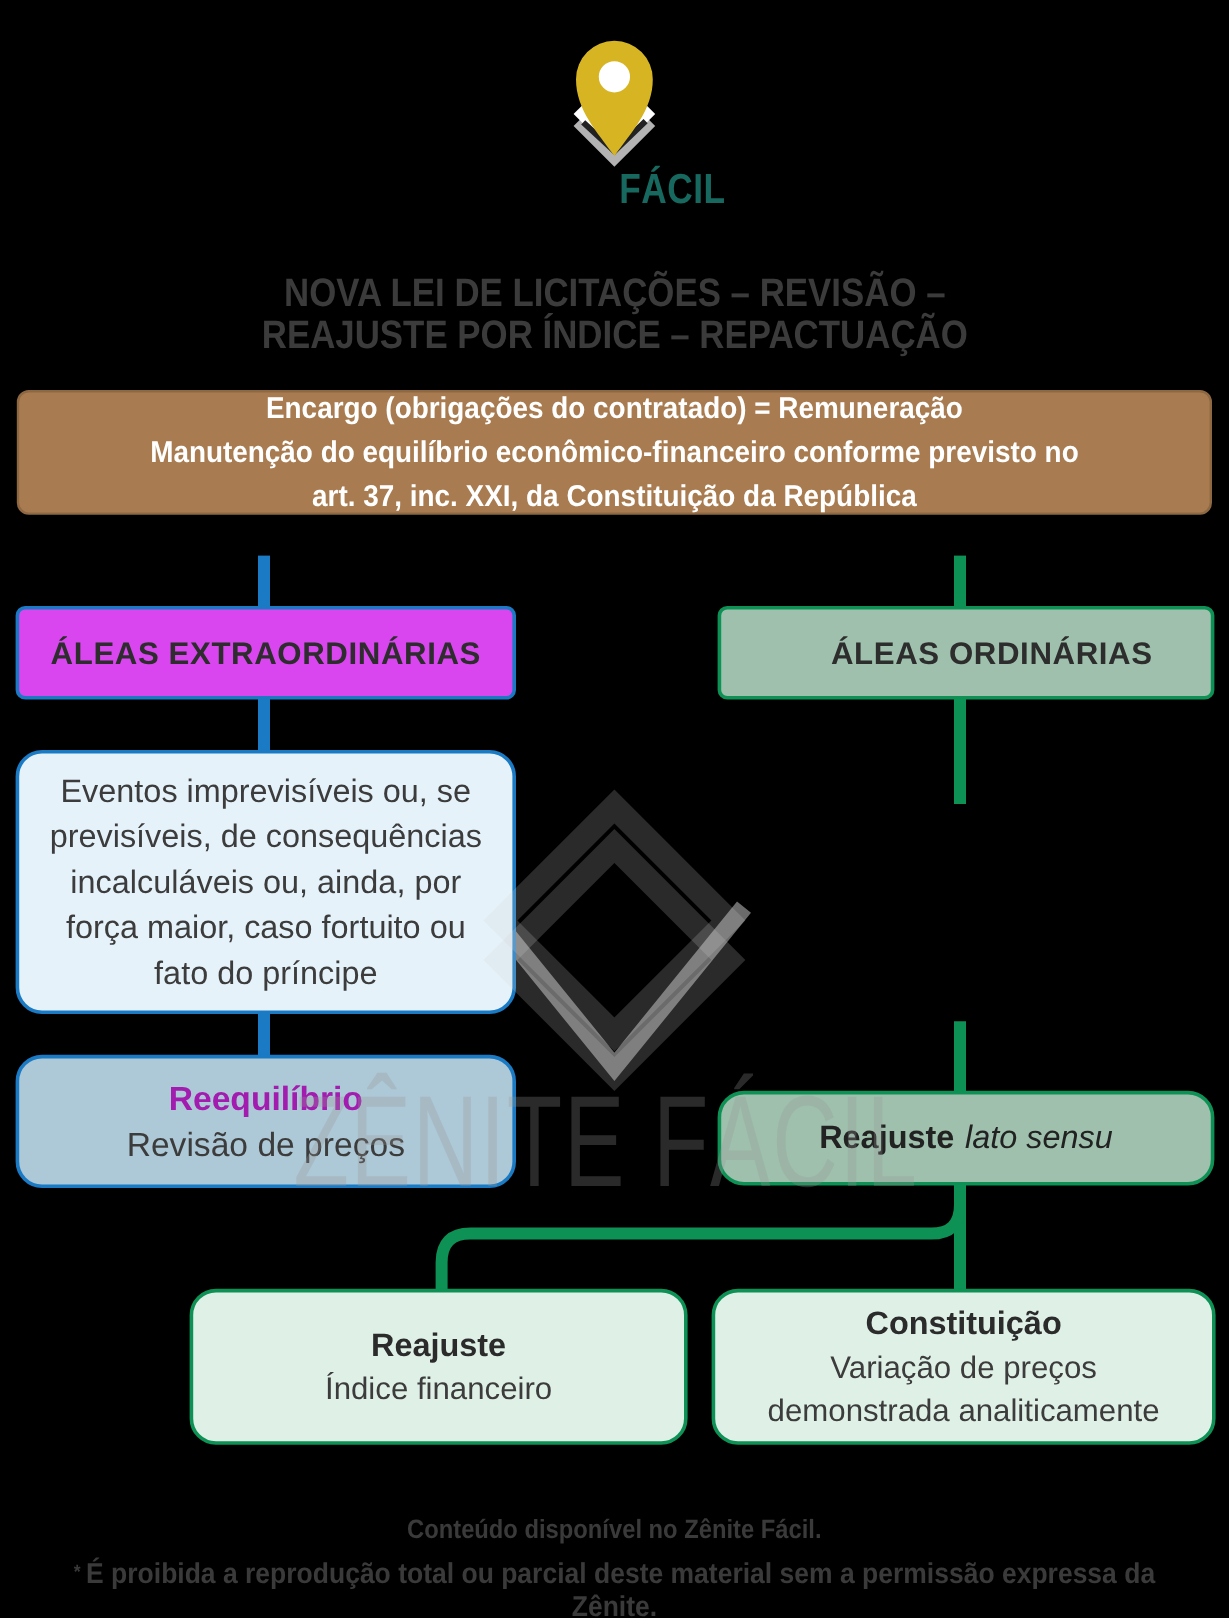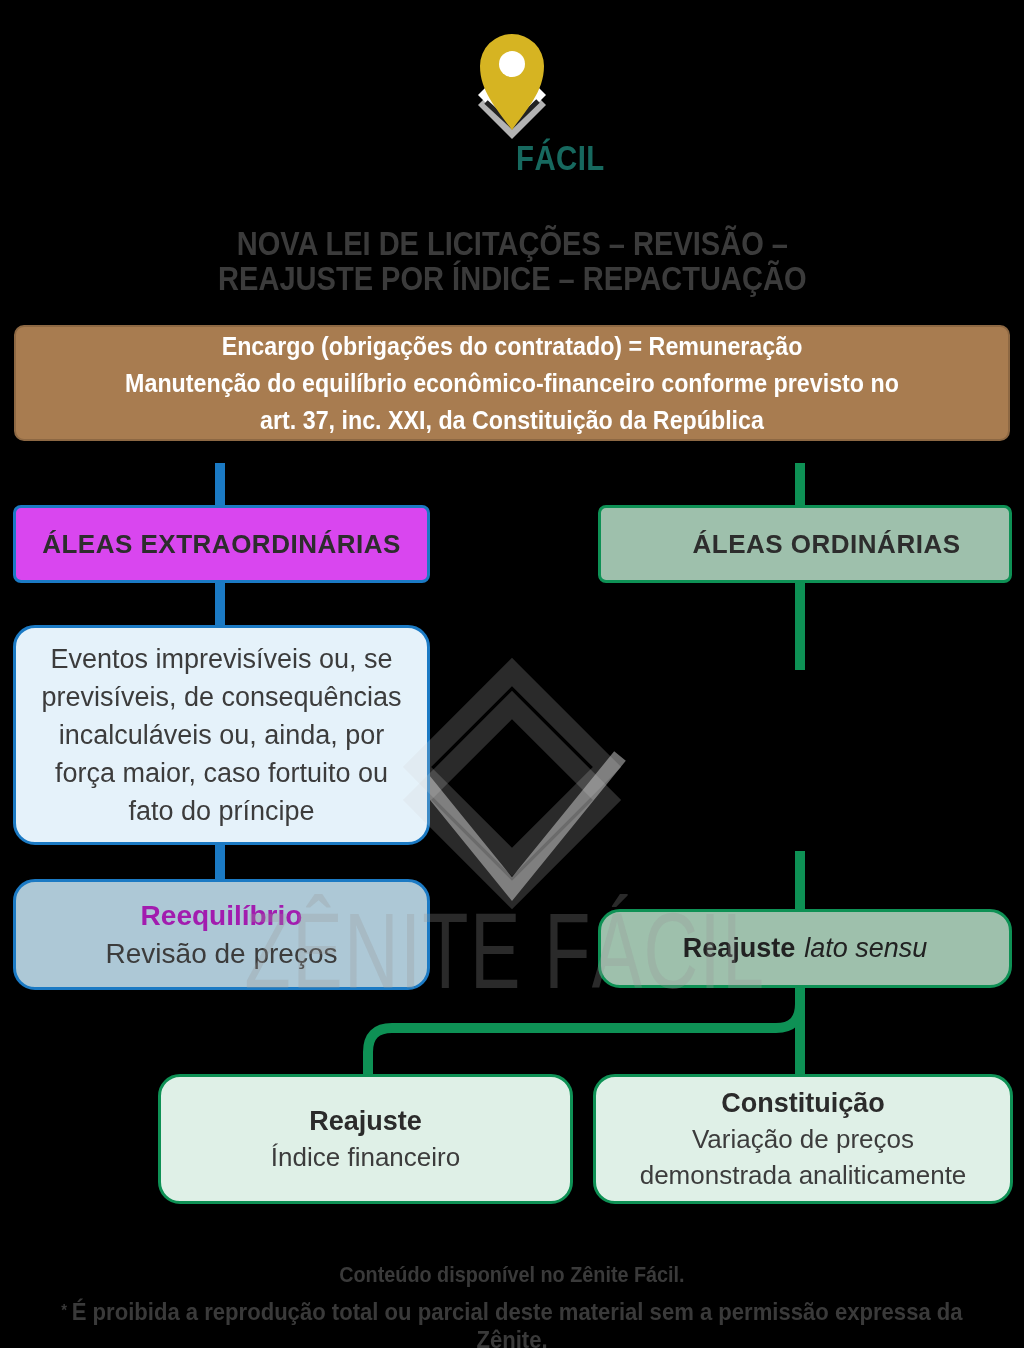--- a/index.html
+++ b/index.html
@@ -30,21 +30,21 @@
   
   .box {
     position:absolute; box-sizing:border-box; z-index:2;
     display:flex; flex-direction:column; align-items:center; justify-content:center;
     text-align:center; border-radius:22px;
   }
   .blue-border  { border:3px solid #1B7AC4; }
   .green-border { border:3px solid #0E9155; }
 
   .root-box {
-    left:14px; top:325px; width:996px; height:116px;
+    left:14px; top:325px; width:996px; height:104px;
     background:#A87C50; border:2px solid #8d6843; border-radius:10px;
   }
   .root-box .cond { transform:scaleX(0.93); font-size:25px; font-weight:700; line-height:37px; color:#ffffff; }
 
   .hdr-left  { left:13px;  top:505px; width:417px; height:78px; background:#d946ef; border-radius:8px; }
   .hdr-right { left:598px; top:505px; width:414px; height:78px; background:#9ec0ac; border-radius:8px;padding-left:43px; }
   .hdr-label { font-size:26px; font-weight:700; color:#2d2d2d; letter-spacing:0.5px; }
 
   .body-left  { left:13px;  top:625px; width:417px; height:220px; background:#e5f2fa; }
   .body-right { left:598px; top:668px; width:414px; height:185px; background:#dff0e7; }

